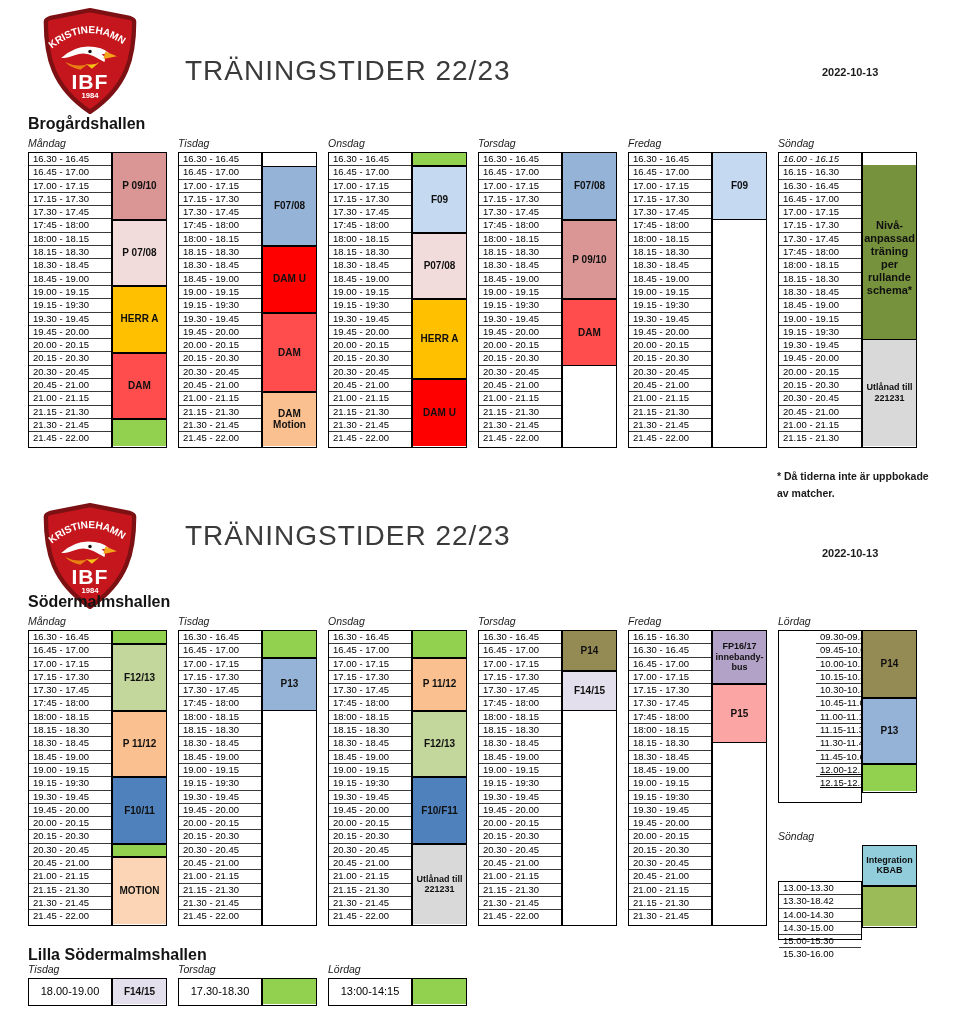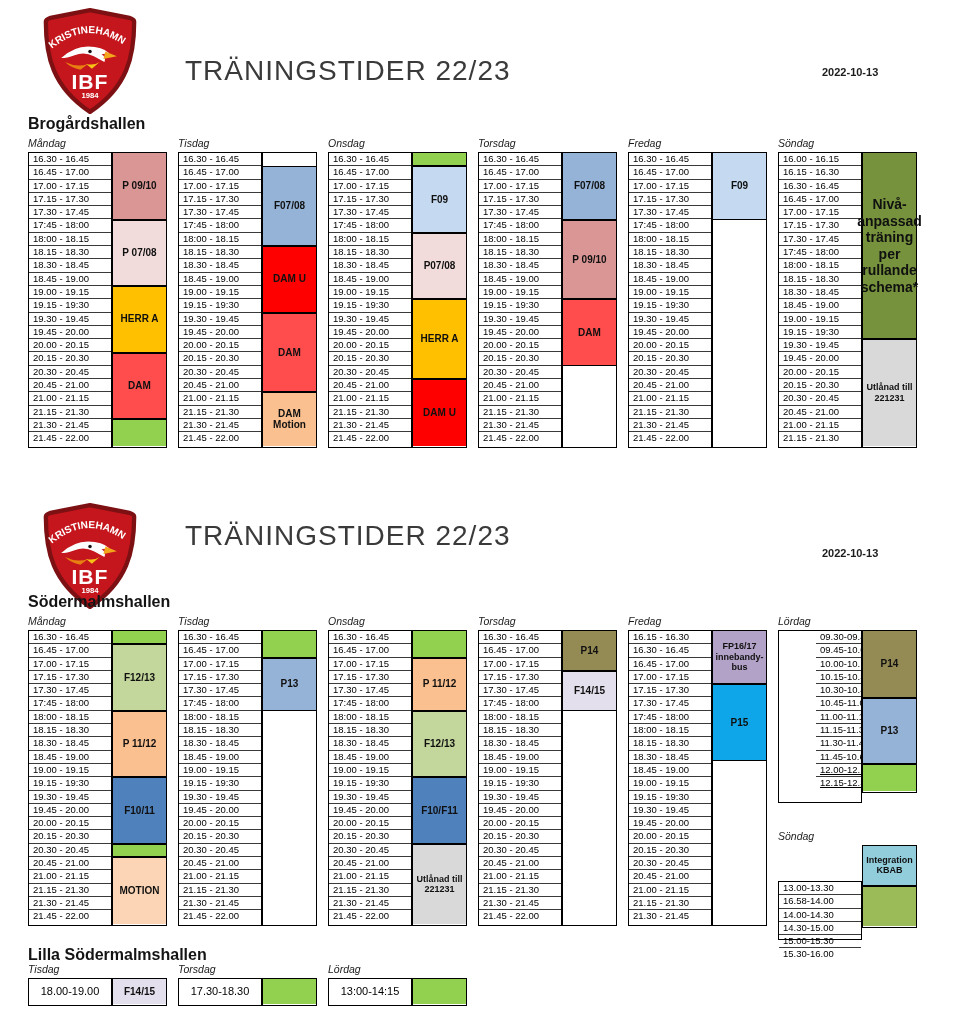--- a/index.html
+++ b/index.html
@@ -60,20 +60,24 @@
       <circle cx="50" cy="45" r="1.8" fill="#111111"></circle>
       <path d="M24 56 Q36 62 48 58 L40 64 Q30 62 24 56 Z" fill="#E87F12"></path>
       <path d="M46 58 Q54 60 60 56 L52 63 Z" fill="#F6C216"></path>
     </g>
     <text x="50" y="84" text-anchor="middle" font-size="22" font-weight="bold" letter-spacing="1" fill="#ffffff">IBF</text>
     <text x="50" y="94" text-anchor="middle" font-size="8" font-weight="bold" fill="#ffffff">1984</text>
   </svg>
   <div class="title" style="top:520px">TRÄNINGSTIDER 22/23</div>
   <div class="docdate" style="top:547px">2022-10-13</div>
 
+  <div class="footnote" style="left:777px;top:468px;width:196px">
+    <div>* Då tiderna inte är uppbokade</div>
+    <div>av matcher.</div>
+  </div>
 
   <div id="sections">
       <div class="hall" style="left: 28px; top: 115px;">Brogårdshallen</div>
       <div class="day-label" style="left: 28px; top: 137px;">Måndag</div>
       <div class="tbl" style="left: 28px; top: 152px;">
         <div class="times" style="height: 295.8px;">
           <div class="trow" style="height: 13.3px; line-height: 12.5px;">16.30 - 16.45</div>
           <div class="trow" style="height: 13.3px; line-height: 12.5px;">16.45 - 17.00</div>
           <div class="trow" style="height: 13.3px; line-height: 12.5px;">17.00 - 17.15</div>
           <div class="trow" style="height: 13.3px; line-height: 12.5px;">17.15 - 17.30</div>
@@ -230,21 +234,21 @@
           <div class="trow" style="height: 13.3px; line-height: 12.5px;">21.30 - 21.45</div>
           <div class="trow" style="height: 13.3px; line-height: 12.5px;">21.45 - 22.00</div>
         </div>
         <div class="acts" style="height: 295.8px;">
           <div class="blk bb" style="top: 0px; height: 66.5px; background: rgb(197, 217, 241); font-size: 10px;">F09</div>
         </div>
       </div>
       <div class="day-label" style="left: 778px; top: 137px;">Söndag</div>
       <div class="tbl" style="left: 778px; top: 152px;">
         <div class="times" style="height: 295.8px;">
-          <div class="trow" style="height: 13.3px; line-height: 12.5px;">16.00 - 16.15</div>
+          <div class="trow" style="height: 13.3px; line-height: 12.5px; font-style: italic;">16.00 - 16.15</div>
           <div class="trow" style="height: 13.3px; line-height: 12.5px;">16.15 - 16.30</div>
           <div class="trow" style="height: 13.3px; line-height: 12.5px;">16.30 - 16.45</div>
           <div class="trow" style="height: 13.3px; line-height: 12.5px;">16.45 - 17.00</div>
           <div class="trow" style="height: 13.3px; line-height: 12.5px;">17.00 - 17.15</div>
           <div class="trow" style="height: 13.3px; line-height: 12.5px;">17.15 - 17.30</div>
           <div class="trow" style="height: 13.3px; line-height: 12.5px;">17.30 - 17.45</div>
           <div class="trow" style="height: 13.3px; line-height: 12.5px;">17:45 - 18:00</div>
           <div class="trow" style="height: 13.3px; line-height: 12.5px;">18:00 - 18.15</div>
           <div class="trow" style="height: 13.3px; line-height: 12.5px;">18.15 - 18.30</div>
           <div class="trow" style="height: 13.3px; line-height: 12.5px;">18.30 - 18.45</div>
@@ -254,21 +258,21 @@
           <div class="trow" style="height: 13.3px; line-height: 12.5px;">19.30 - 19.45</div>
           <div class="trow" style="height: 13.3px; line-height: 12.5px;">19.45 - 20.00</div>
           <div class="trow" style="height: 13.3px; line-height: 12.5px;">20.00 - 20.15</div>
           <div class="trow" style="height: 13.3px; line-height: 12.5px;">20.15 - 20.30</div>
           <div class="trow" style="height: 13.3px; line-height: 12.5px;">20.30 - 20.45</div>
           <div class="trow" style="height: 13.3px; line-height: 12.5px;">20.45 - 21.00</div>
           <div class="trow" style="height: 13.3px; line-height: 12.5px;">21.00 - 21.15</div>
           <div class="trow" style="height: 13.3px; line-height: 12.5px;">21.15 - 21.30</div>
         </div>
         <div class="acts" style="height: 295.8px;">
-          <div class="blk bb" style="top: 0px; height: 186.2px; background: rgb(118, 146, 60); font-size: 14px;">Nivå-
+          <div class="blk bb" style="top: 12px; height: 186.2px; background: rgb(118, 146, 60); font-size: 11px;">Nivå-
 anpassad
 träning per
 rullande
 schema*</div>
           <div class="blk bt" style="top: 186.2px; height: 106.4px; background: rgb(217, 217, 217); font-size: 9px;">Utlånad till
 221231</div>
         </div>
       </div>
       <div class="hall" style="left: 28px; top: 593px;">Södermalmshallen</div>
       <div class="day-label" style="left: 28px; top: 615px;">Måndag</div>
@@ -426,21 +430,21 @@
           <div class="trow" style="height: 13.3px; line-height: 12.5px;">20.30 - 20.45</div>
           <div class="trow" style="height: 13.3px; line-height: 12.5px;">20.45 - 21.00</div>
           <div class="trow" style="height: 13.3px; line-height: 12.5px;">21.00 - 21.15</div>
           <div class="trow" style="height: 13.3px; line-height: 12.5px;">21.15 - 21.30</div>
           <div class="trow" style="height: 13.3px; line-height: 12.5px;">21.30 - 21.45</div>
         </div>
         <div class="acts" style="height: 295.8px;">
           <div class="blk bb" style="top: 0px; height: 53.2px; background: rgb(179, 162, 199); font-size: 9px;">FP16/17
 innebandy-
 bus</div>
-          <div class="blk bt bb" style="top: 53.2px; height: 77px; background: #0ea5e9; font-size: 10px;">P15</div>
+          <div class="blk bt bb" style="top: 53.2px; height: 59px; background: #fca5a5; font-size: 10px;">P15</div>
         </div>
       </div>
       <div class="day-label" style="left: 778px; top: 615px;">Lördag</div>
       <div class="tbl" style="left: 778px; top: 630px;">
         <div class="times" style="height: 173px; padding-left: 37px;">
           <div class="trow" style="height: 13.3px; line-height: 12.5px;">09.30-09.45</div>
           <div class="trow" style="height: 13.3px; line-height: 12.5px;">09.45-10.00</div>
           <div class="trow" style="height: 13.3px; line-height: 12.5px;">10.00-10.15</div>
           <div class="trow" style="height: 13.3px; line-height: 12.5px;">10.15-10.30</div>
           <div class="trow" style="height: 13.3px; line-height: 12.5px;">10.30-10.45</div>
@@ -455,21 +459,21 @@
         <div class="acts" style="height: 162.8px;">
           <div class="blk bb" style="top: 0px; height: 66.5px; background: rgb(148, 138, 84); font-size: 10px;">P14</div>
           <div class="blk bt bb" style="top: 66.5px; height: 66.5px; background: rgb(149, 179, 215); font-size: 10px;">P13</div>
           <div class="blk bt" style="top: 133px; height: 26.6px; background: rgb(146, 208, 80); font-size: 10px;"></div>
         </div>
       </div>
       <div class="day-label" style="left: 778px; top: 830px;">Söndag</div>
       <div class="tbl" style="left: 778px; top: 845px;">
         <div class="times" style="height: 59px; margin-top: 36px;">
           <div class="trow" style="height: 13.3px; line-height: 12.5px;">13.00-13.30</div>
-          <div class="trow" style="height: 13.3px; line-height: 12.5px;">16.58-14.00</div>
+          <div class="trow" style="height: 13.3px; line-height: 12.5px;">13.30-18.42</div>
           <div class="trow" style="height: 13.3px; line-height: 12.5px;">14.00-14.30</div>
           <div class="trow" style="height: 13.3px; line-height: 12.5px;">14.30-15.00</div>
           <div class="trow" style="height: 13.3px; line-height: 12.5px;">15.00-15.30</div>
           <div class="trow" style="height: 13.3px; line-height: 12.5px;">15.30-16.00</div>
         </div>
         <div class="acts" style="height: 83px;">
           <div class="blk bb" style="top: 0px; height: 39.9px; background: rgb(146, 205, 220); font-size: 9px;">Integration
 KBAB</div>
           <div class="blk bt" style="top: 39.9px; height: 39.9px; background: rgb(155, 187, 89); font-size: 10px;"></div>
         </div>

